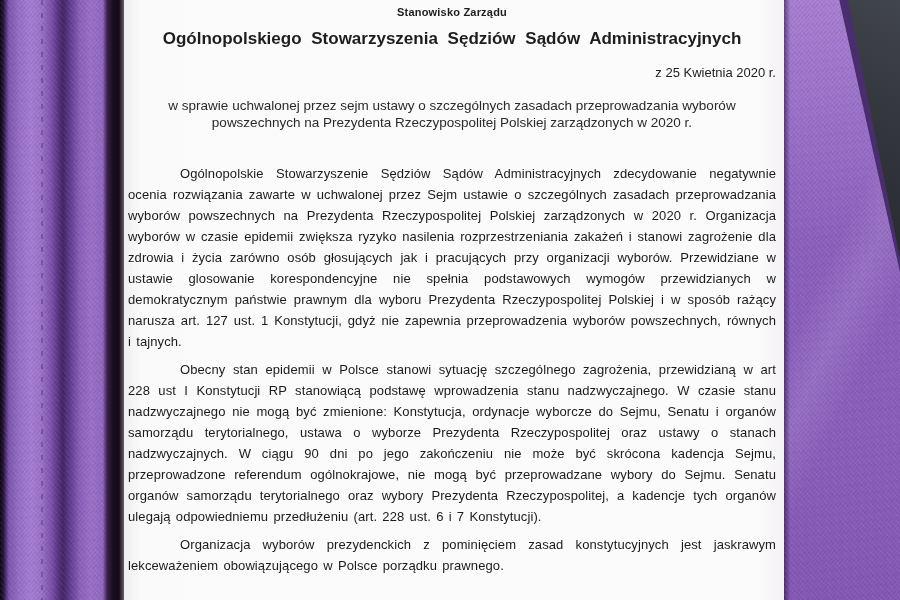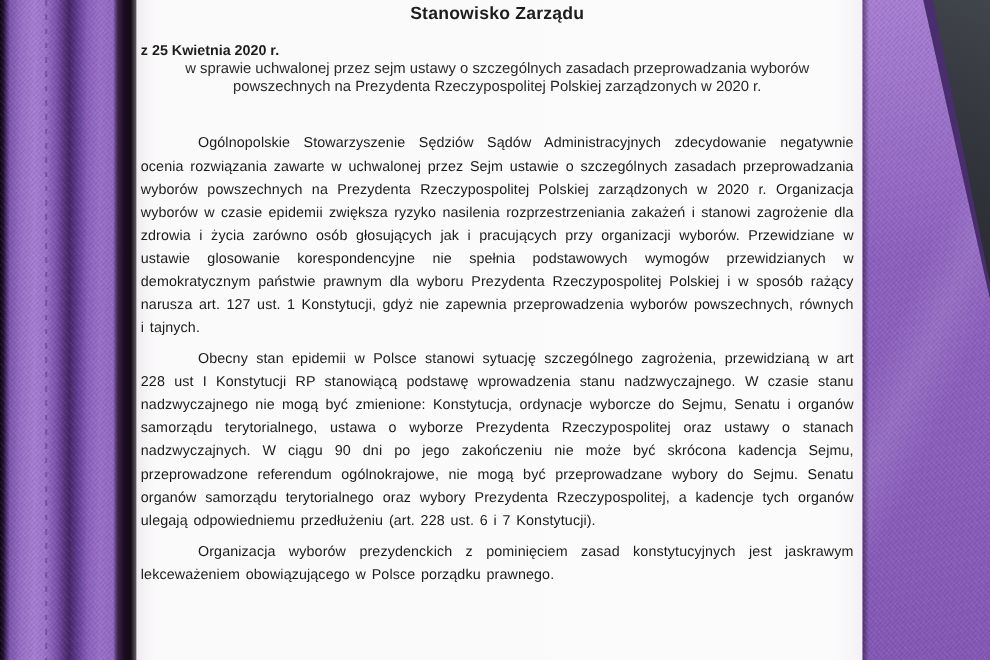--- a/index.html
+++ b/index.html
@@ -71,35 +71,35 @@
     position: absolute; left: 124px; top: 0; width: 660px; height: 600px;
     background: linear-gradient(90deg, #efecef 0%, #fbfafb 2.5%, #fcfbfc 96%, #f3f1f4 100%);
   }
   .content {
     position: absolute; left: 128px; top: 0; width: 648px; height: 600px;
     color: #1d1d1d;
   }
 
   .title-1 {
     margin: 3px 0 0 0;
-    font-size: 16px; line-height: 19px; font-weight: bold;
+    font-size: 11px; line-height: 19px; font-weight: bold;
     text-align: center; letter-spacing: 0.2px;
   }
   .title-2 {
     margin: 7px 0 0 0;
     font-size: 17px; line-height: 20px; font-weight: bold;
     text-align: center; white-space: nowrap; word-spacing: 5px;
   }
   .date-line {
     margin: 16px 0 0 0;
-    font-size: 13px; line-height: 15px; font-weight: bold;
-    text-align: left;
+    font-size: 13px; line-height: 15px; font-weight: normal;
+    text-align: right;
   }
   .subject {
-    margin: 0 auto 0 auto; width: 636px;
+    margin: 17px auto 0 auto; width: 636px;
     font-size: 13.5px; line-height: 17px;
     text-align: center; color: #2a2a2a;
   }
   .body-text p {
     margin: 0 0 7px 0;
     font-size: 13px; line-height: 21px;
     text-align: justify; text-indent: 52px;
     word-spacing: 1.5px; letter-spacing: 0.1px;
     color: #1b1b1b;
   }
@@ -112,20 +112,21 @@
 <div class="seam-line"></div>
 <div class="fabric-right"></div>
 <div class="corner-shade"></div>
 <div class="corner-dark"></div>
 
 <div class="page-edge"></div>
 <div class="page"></div>
 
 <div class="content">
   <div class="title-1">Stanowisko Zarządu</div>
+  <div class="title-2">Ogólnopolskiego Stowarzyszenia Sędziów Sądów Administracyjnych</div>
   <div class="date-line">z 25 Kwietnia 2020 r.</div>
   <div class="subject">w sprawie uchwalonej przez sejm ustawy o szczególnych zasadach przeprowadzania wyborów powszechnych na Prezydenta Rzeczypospolitej Polskiej zarządzonych w 2020 r.</div>
 
   <div class="body-text">
     <p>Ogólnopolskie Stowarzyszenie Sędziów Sądów Administracyjnych zdecydowanie negatywnie ocenia rozwiązania zawarte w uchwalonej przez Sejm ustawie o szczególnych zasadach przeprowadzania wyborów powszechnych na Prezydenta Rzeczypospolitej Polskiej zarządzonych w 2020 r. Organizacja wyborów w czasie epidemii zwiększa ryzyko nasilenia rozprzestrzeniania zakażeń i stanowi zagrożenie dla zdrowia i życia zarówno osób głosujących jak i pracujących przy organizacji wyborów. Przewidziane w ustawie glosowanie korespondencyjne nie spełnia podstawowych wymogów przewidzianych w demokratycznym państwie prawnym dla wyboru Prezydenta Rzeczypospolitej Polskiej i w sposób rażący narusza art. 127 ust. 1 Konstytucji, gdyż nie zapewnia przeprowadzenia wyborów powszechnych, równych i tajnych.</p>
     <p>Obecny stan epidemii w Polsce stanowi sytuację szczególnego zagrożenia, przewidzianą w art 228 ust I Konstytucji RP stanowiącą podstawę wprowadzenia stanu nadzwyczajnego. W czasie stanu nadzwyczajnego nie mogą być zmienione: Konstytucja, ordynacje wyborcze do Sejmu, Senatu i organów samorządu terytorialnego, ustawa o wyborze Prezydenta Rzeczypospolitej oraz ustawy o stanach nadzwyczajnych. W ciągu 90 dni po jego zakończeniu nie może być skrócona kadencja Sejmu, przeprowadzone referendum ogólnokrajowe, nie mogą być przeprowadzane wybory do Sejmu. Senatu organów samorządu terytorialnego oraz wybory Prezydenta Rzeczypospolitej, a kadencje tych organów ulegają odpowiedniemu przedłużeniu (art. 228 ust. 6 i 7 Konstytucji).</p>
     <p>Organizacja wyborów prezydenckich z pominięciem zasad konstytucyjnych jest jaskrawym lekceważeniem obowiązującego w Polsce porządku prawnego.</p>
   </div>
 </div>
 

